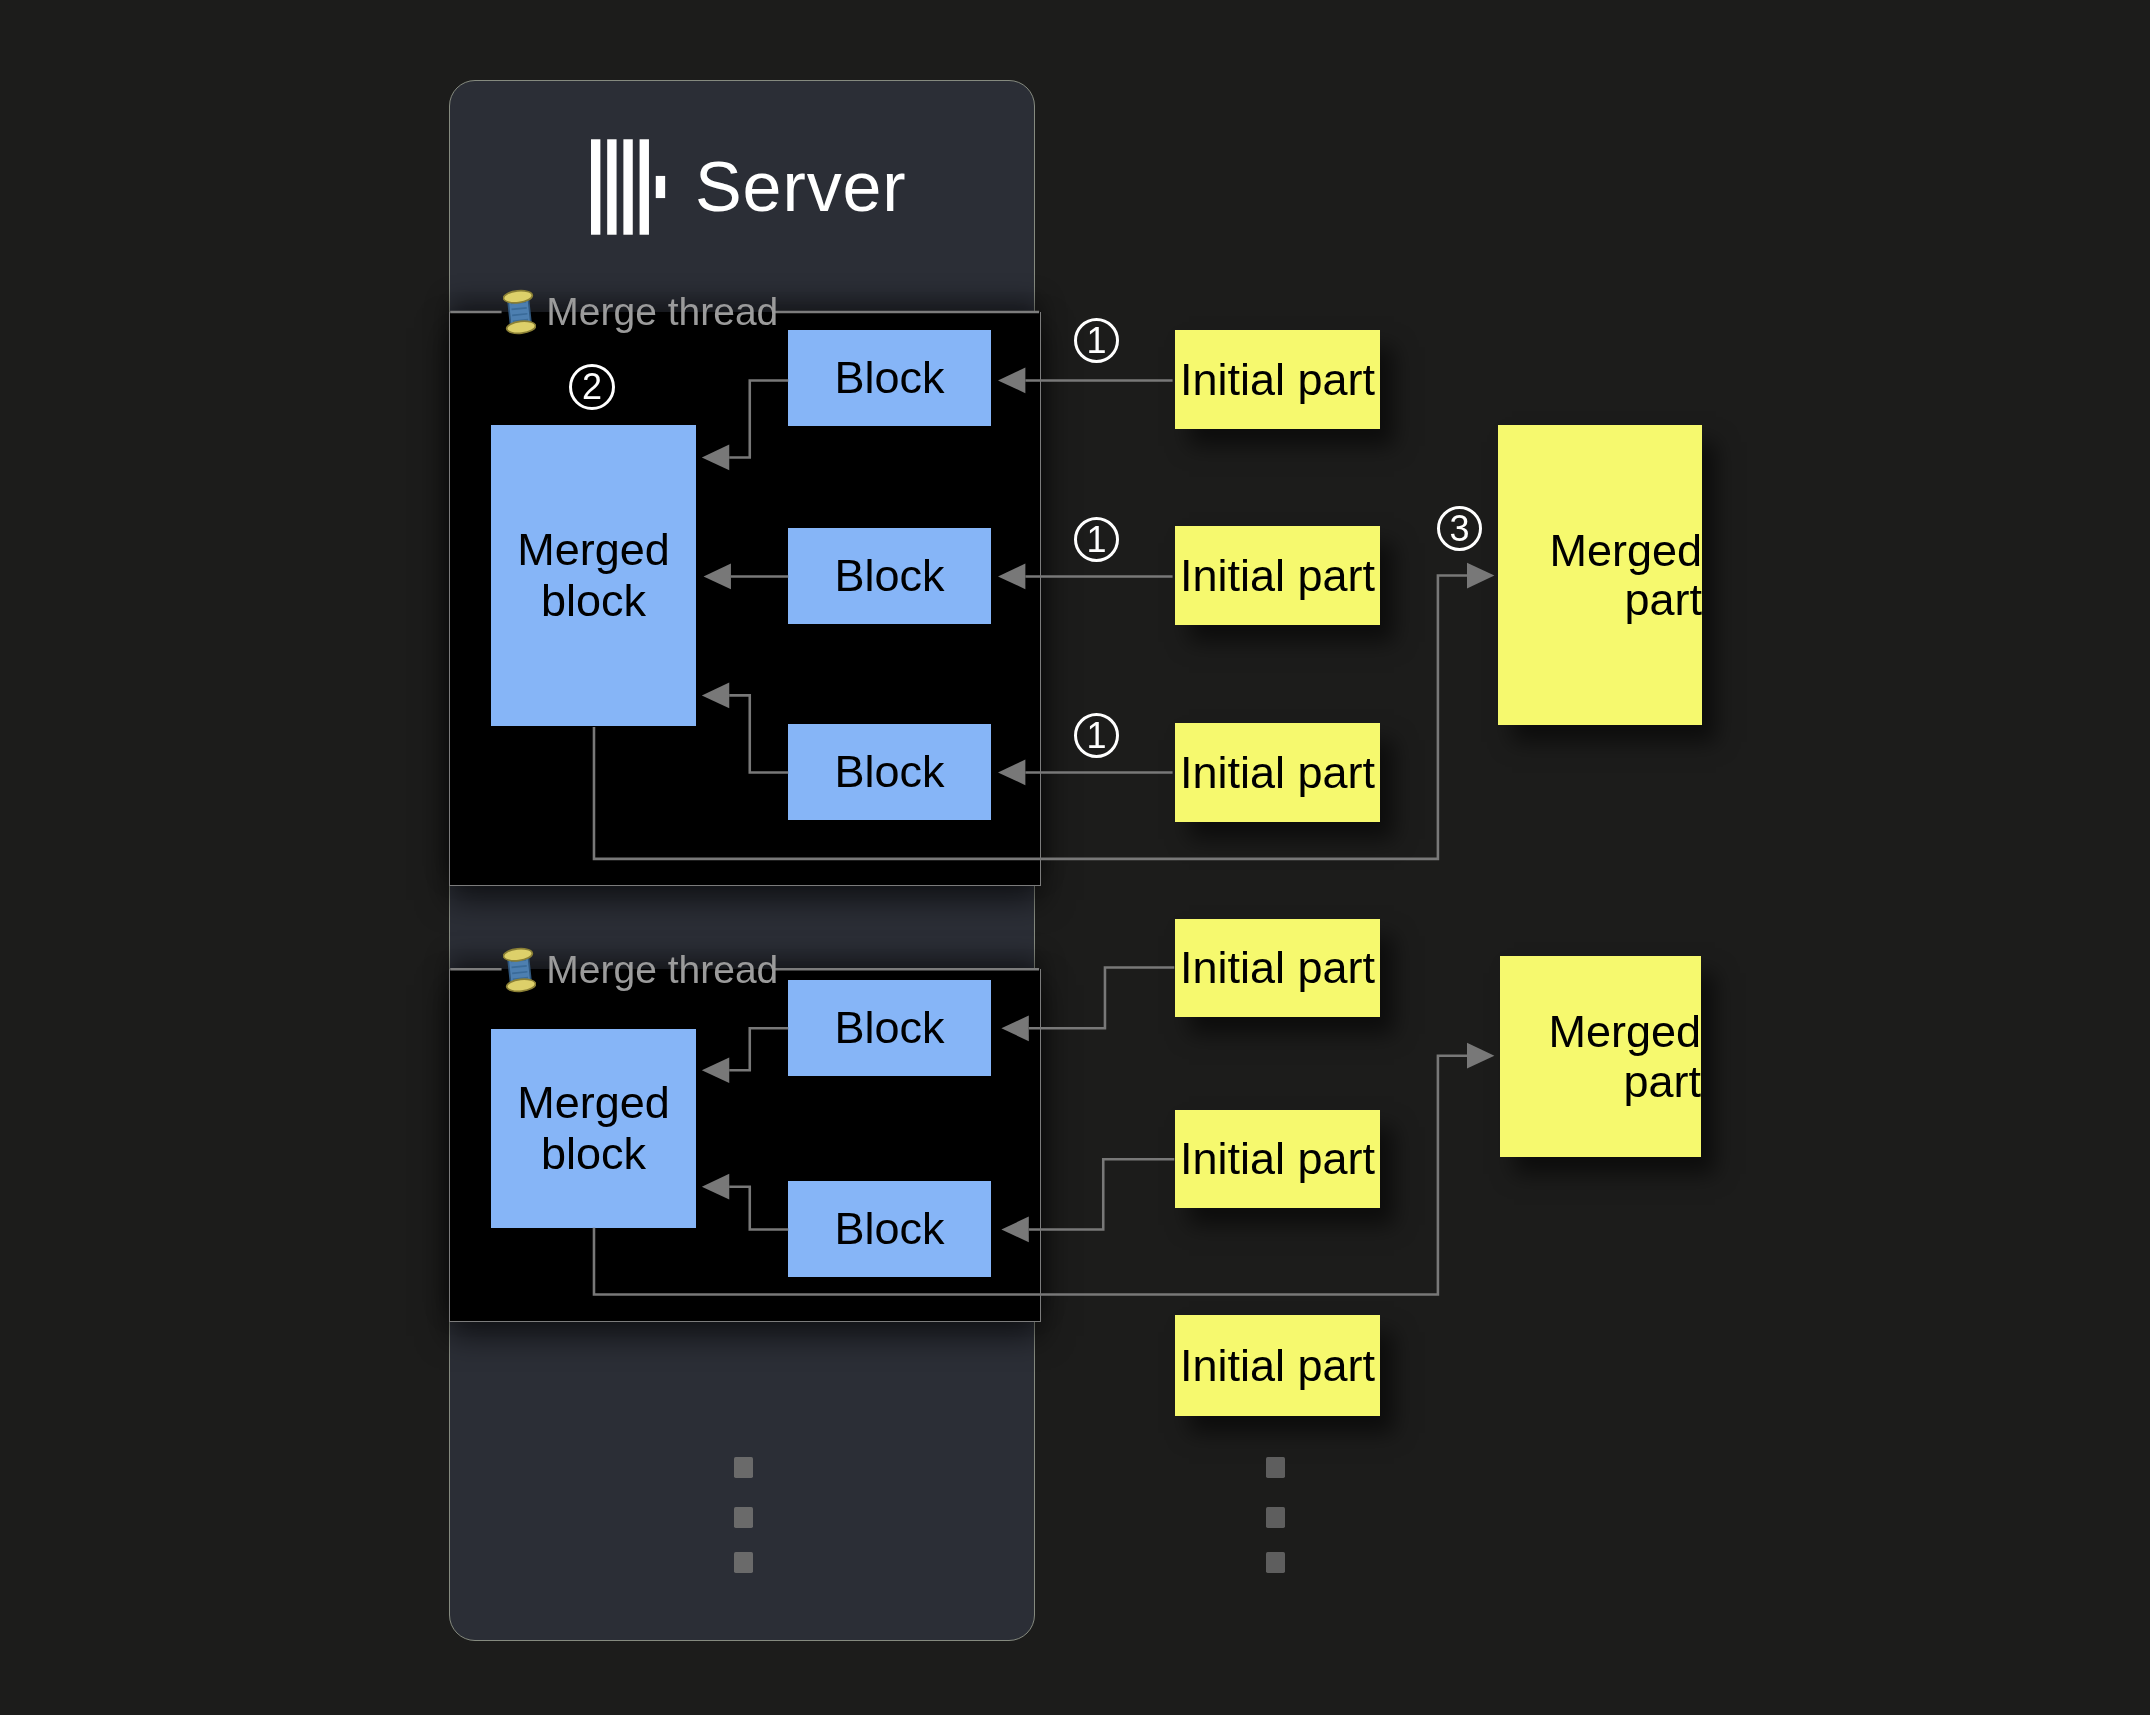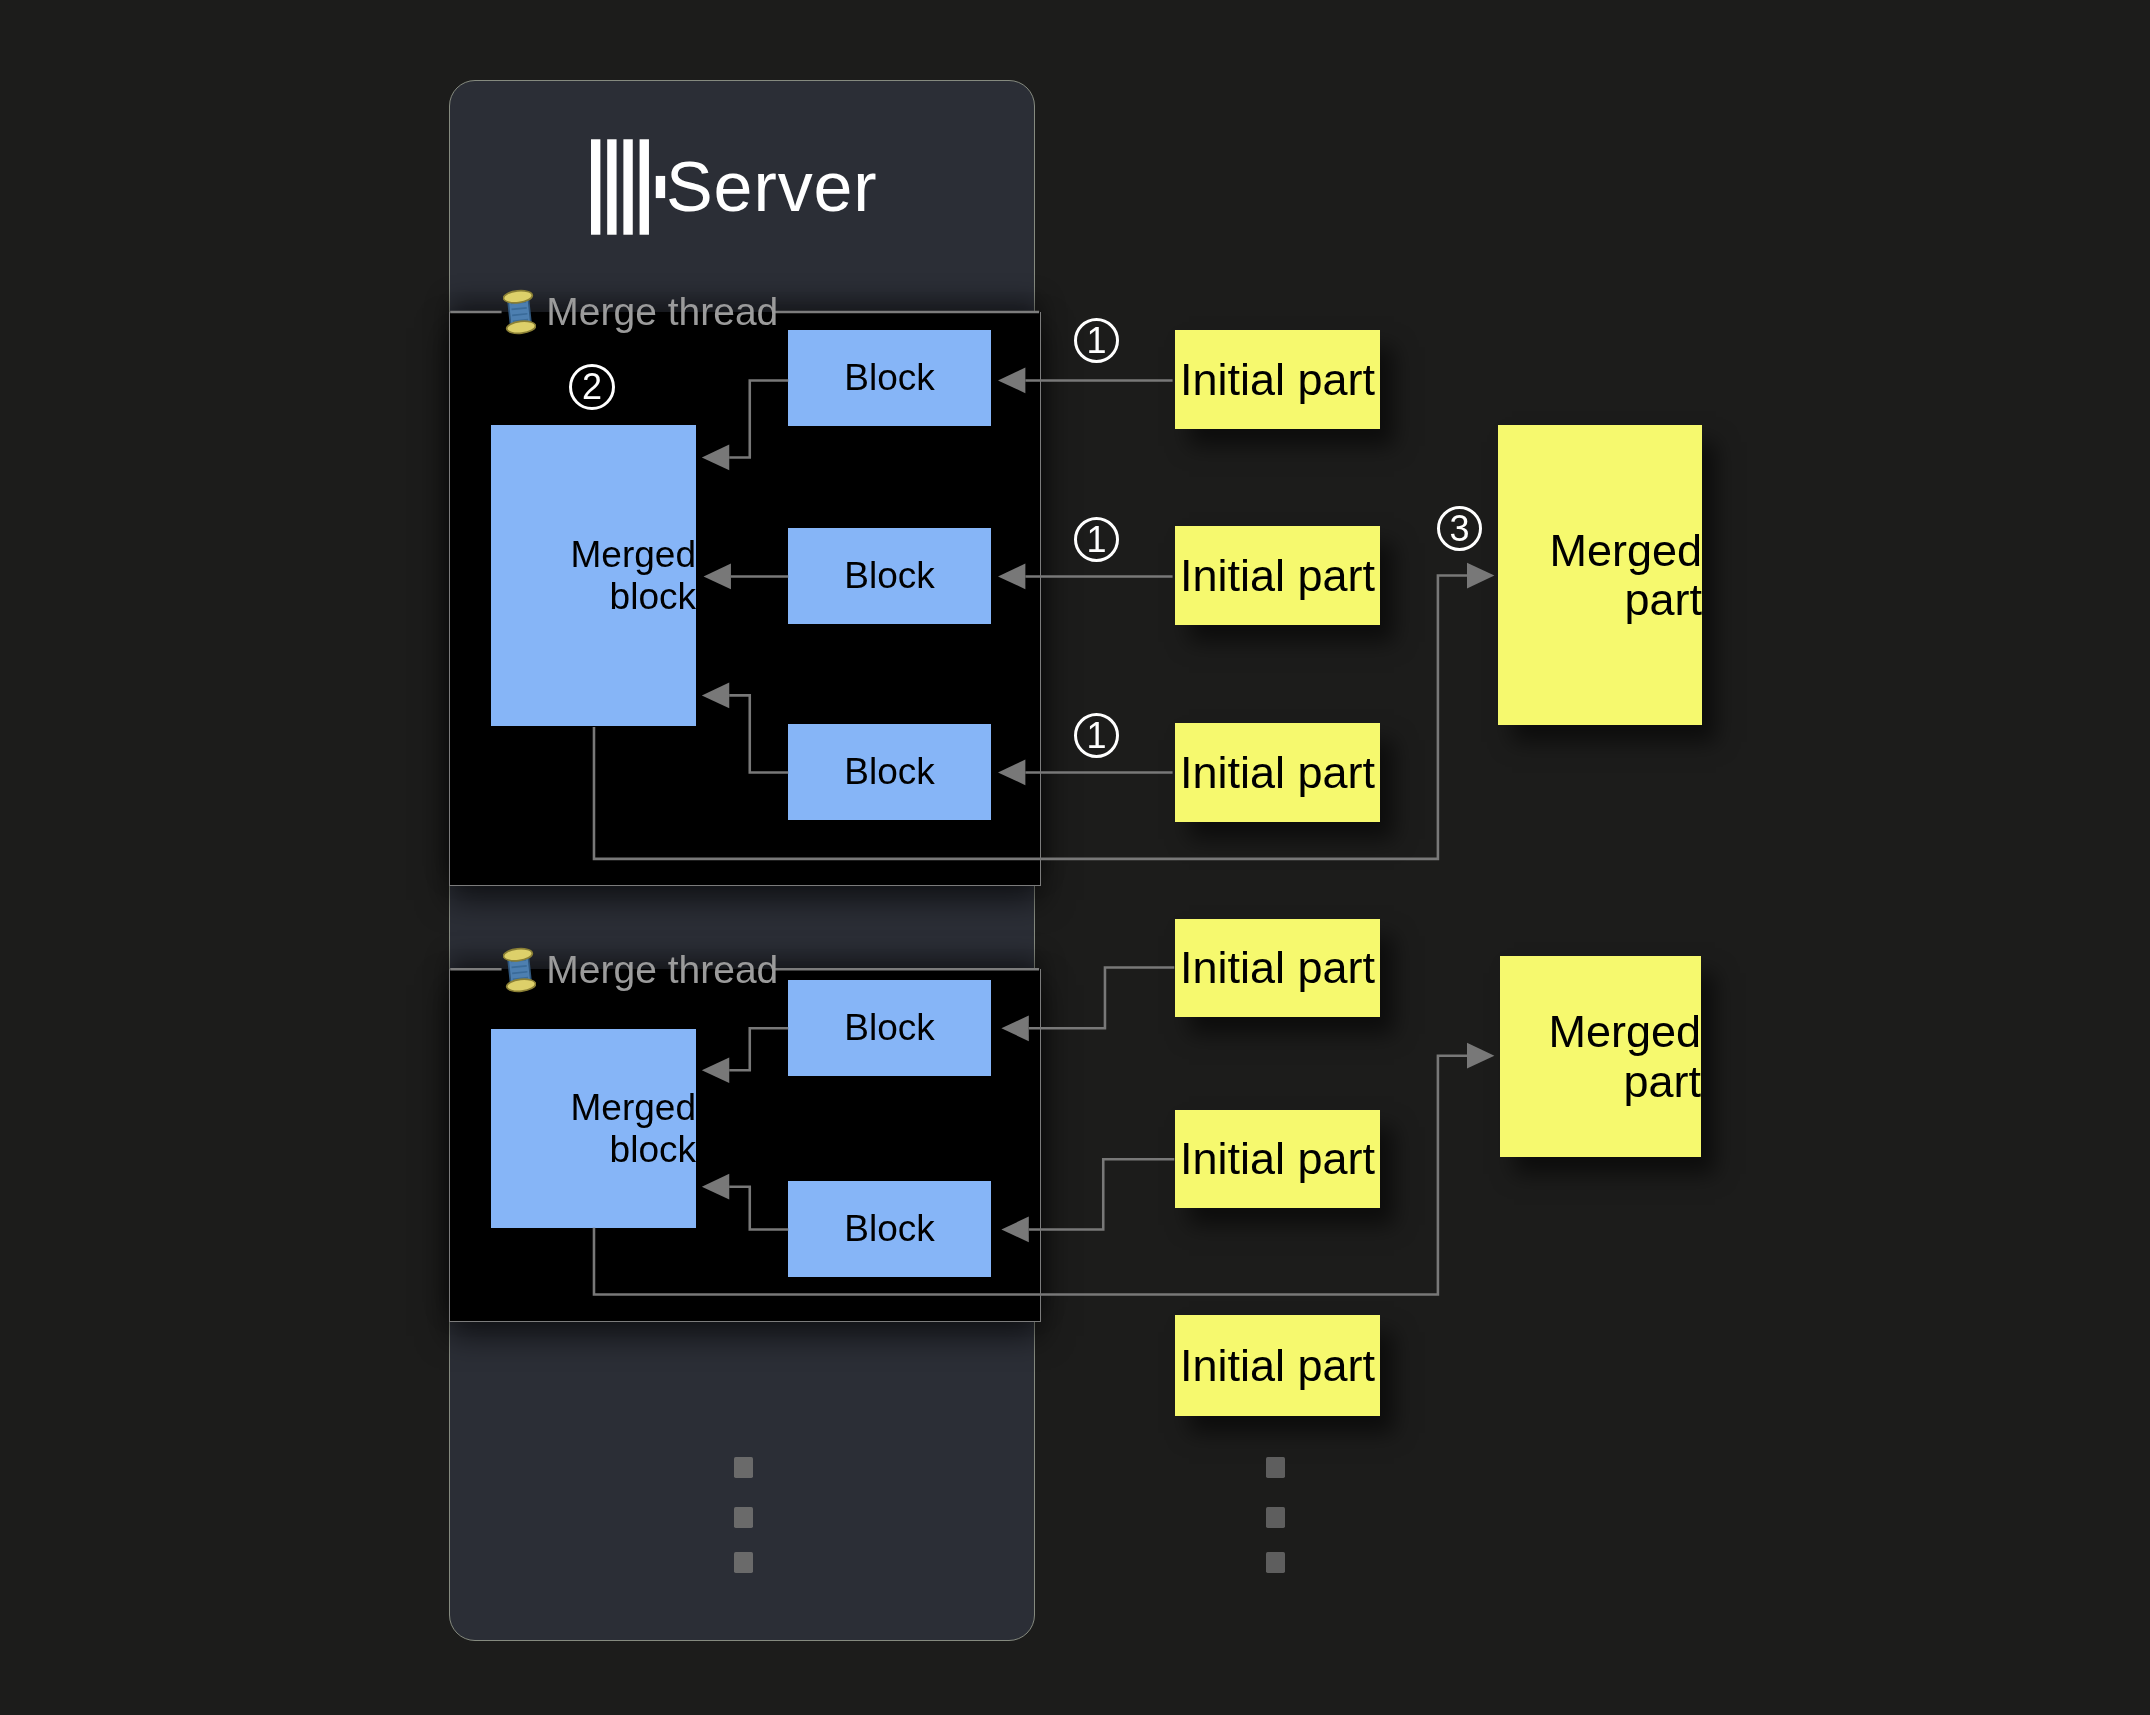--- a/index.html
+++ b/index.html
@@ -10,21 +10,21 @@
   }
   
   .server-panel{
     position:absolute;left:449px;top:80px;width:586px;height:1561px;
     background:var(--server_fill,#2b2e36);
     border:1.7px solid var(--server_border,#858a7f);
     border-radius:26px;box-sizing:border-box;
   }
   .server-header{
     position:absolute;left:591px;top:139px;height:96px;
-    display:flex;align-items:center;
+    display:flex;align-items:center;gap:29px;
   }
   .ch-logo{display:flex;align-items:center;height:96px;}
   .server-title{
     color:var(--title,#ffffff);font-size:70px;line-height:1;letter-spacing:0.9px;
   }
   
   .thread-panel{
     position:absolute;left:449px;width:592px;box-sizing:border-box;
     background:var(--thread_panel,#000000);
     border:1.7px solid var(--panel_border,#7c7c7c);border-top:none;
@@ -36,22 +36,22 @@
     position:absolute;left:503px;display:flex;align-items:flex-start;gap:10.3px;z-index:6;
   }
   #legend-1{top:289px;}
   #legend-2{top:947px;}
   .legend-label{
     color:var(--legend_text,#9b9b9b);font-size:39px;line-height:45px;white-space:nowrap;
   }
   
   .bluebox{
     position:absolute;background:var(--block_fill,#86b5f7);color:var(--box_text,#000);
-    display:flex;align-items:center;justify-content:center;text-align:right;
-    font-size:37px;line-height:1.12;z-index:3;
+    display:flex;align-items:center;justify-content:center;text-align:center;
+    font-size:45px;line-height:1.12;z-index:3;
     box-shadow:6.8px 8.6px 13.7px rgba(0,0,0,.35);
   }
   .part{
     position:absolute;background:var(--part_fill,#f6f96e);color:var(--box_text,#000);
     display:flex;align-items:center;justify-content:center;text-align:right;
     font-size:45px;line-height:1.1;z-index:3;
     box-shadow:13.7px 17px 20.5px rgba(0,0,0,.55);
   }
   
   #merged-block-1{left:491px;top:425px;width:205px;height:301px;}

